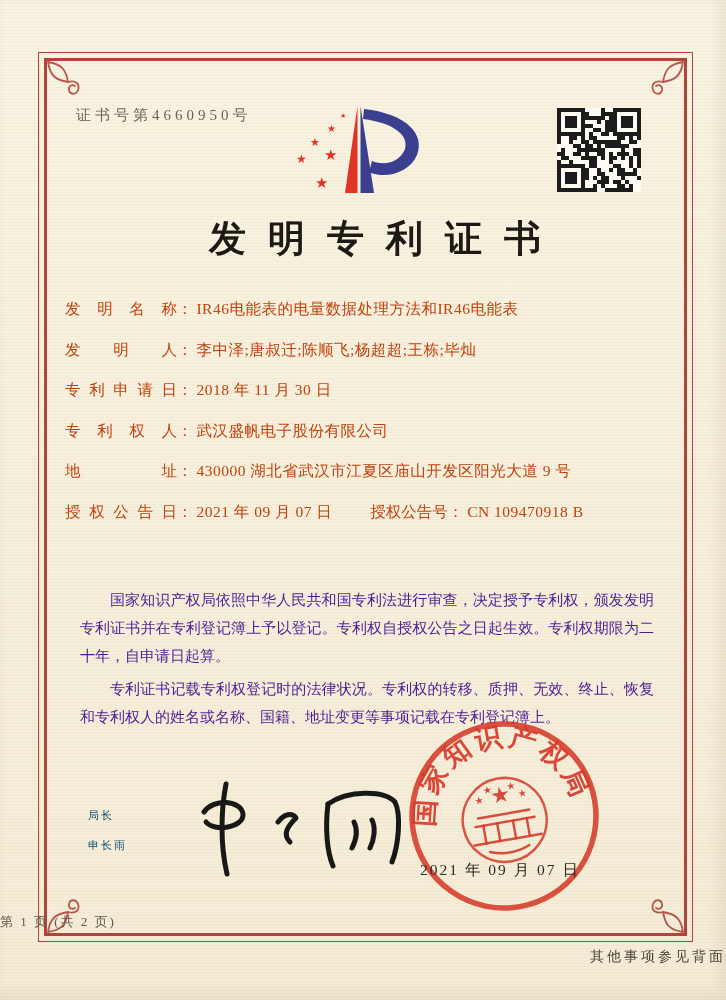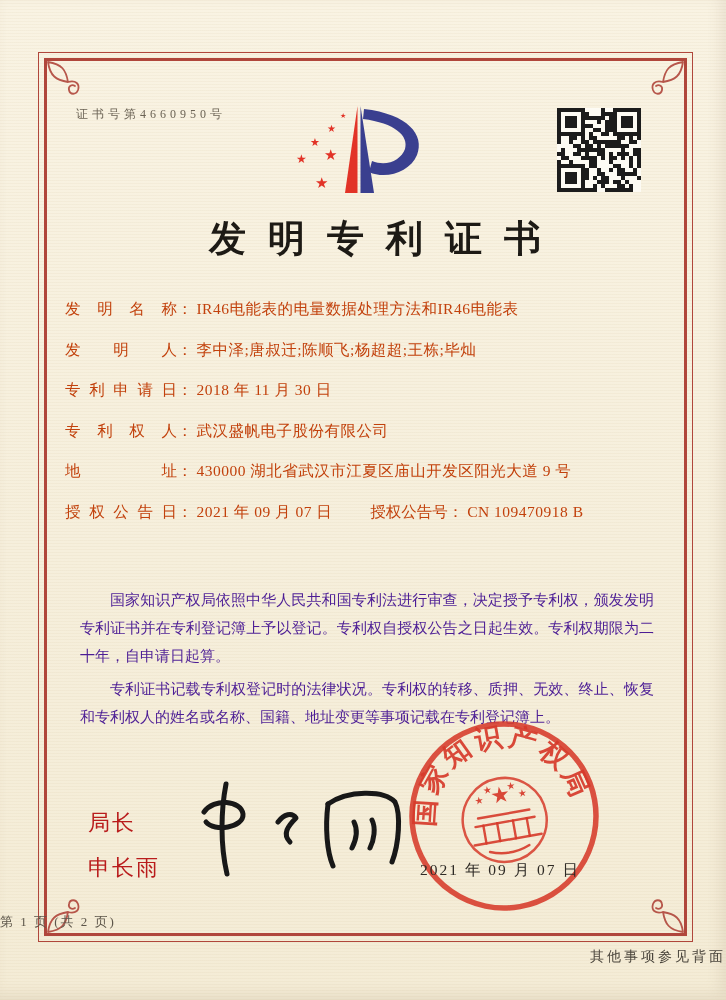--- a/index.html
+++ b/index.html
@@ -15,21 +15,21 @@
          border:1.5px solid #b0463b;}
   .frame-inner{position:absolute;left:44px;right:39px;top:58px;bottom:64px;
          border:3px solid #b0463b;}
   .corner{position:absolute;width:40px;height:40px;opacity:.9;}
   .corner svg{display:block;}
   .c-tl{left:46px;top:60px;}
   .c-tr{right:41px;top:60px;transform:scaleX(-1);}
   .c-bl{left:46px;bottom:66px;transform:scaleY(-1);}
   .c-br{right:41px;bottom:66px;transform:scale(-1,-1);}
 
-  .cert-no{position:absolute;left:76px;top:106px;font-size:12px;letter-spacing:4px;
+  .cert-no{position:absolute;left:76px;top:106px;font-size:15px;letter-spacing:4px;
            color:#6b6355;}
   .logo{position:absolute;left:284px;top:100px;width:150px;height:100px;}
   .qr{position:absolute;left:557px;top:108px;width:84px;height:84px;background:#fdfbf4;}
 
   .title{position:absolute;left:0;right:0;top:214px;text-align:center;
          font-size:37px;font-weight:bold;color:#1d1a15;letter-spacing:22px;text-indent:22px;padding-left:24px;}
 
   .fields{position:absolute;left:65px;right:70px;top:298px;color:#c2410c;}
   .frow{position:relative;margin-bottom:18.5px;font-size:15.5px;line-height:22px;
         white-space:nowrap;}
@@ -37,21 +37,21 @@
           vertical-align:top;}
   .fcolon{display:inline-block;}
   .fvalue{letter-spacing:0.5px;}
   .frow-split{display:flex;gap:38px;}
   .flabel2{display:inline-block;}
 
   .paras{position:absolute;left:80px;right:72px;top:586px;color:#4c1d95;
          font-size:15px;line-height:1.88;text-align:justify;}
   .paras p{margin:0 0 4px 0;text-indent:2em;}
 
-  .bureau{position:absolute;left:88px;top:808px;color:#b91c1c;font-size:22px;}
+  .bureau{position:absolute;left:88px;top:808px;color:#0c4a6e;font-size:11px;}
   .bureau .role{margin-bottom:15px;letter-spacing:2px;}
   .bureau .name{letter-spacing:2px;font-family:Liberation Mono, monospace;}
 
   .autograph{position:absolute;left:186px;top:772px;width:235px;height:115px;}
 
   .seal{position:absolute;left:404px;top:716px;width:200px;height:200px;
         transform:rotate(-10deg);}
   .seal-date{position:absolute;left:420px;top:860px;font-size:15.5px;color:#2e2a25;
         letter-spacing:2px;z-index:6;}
 

